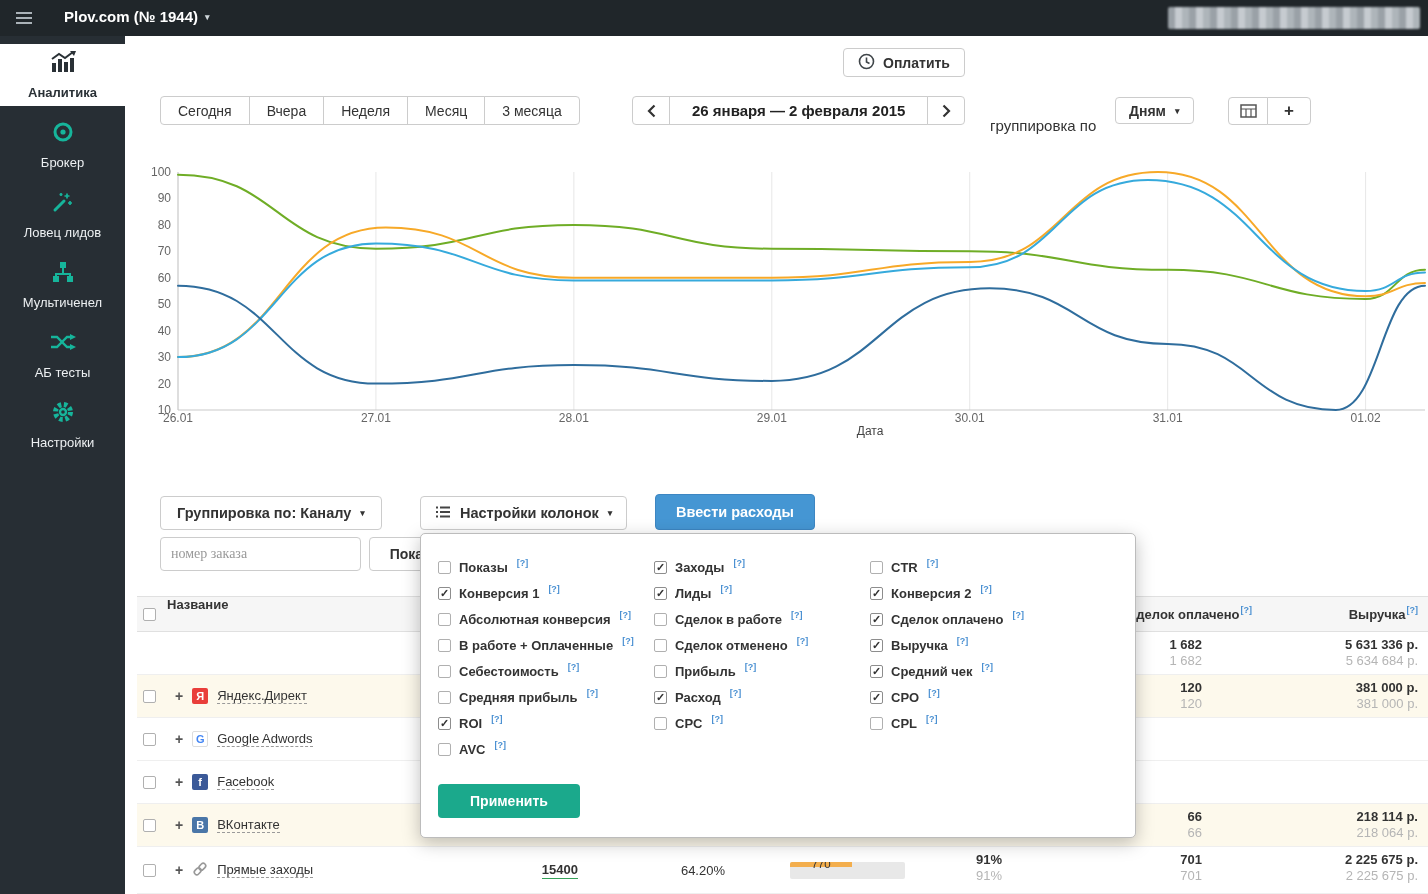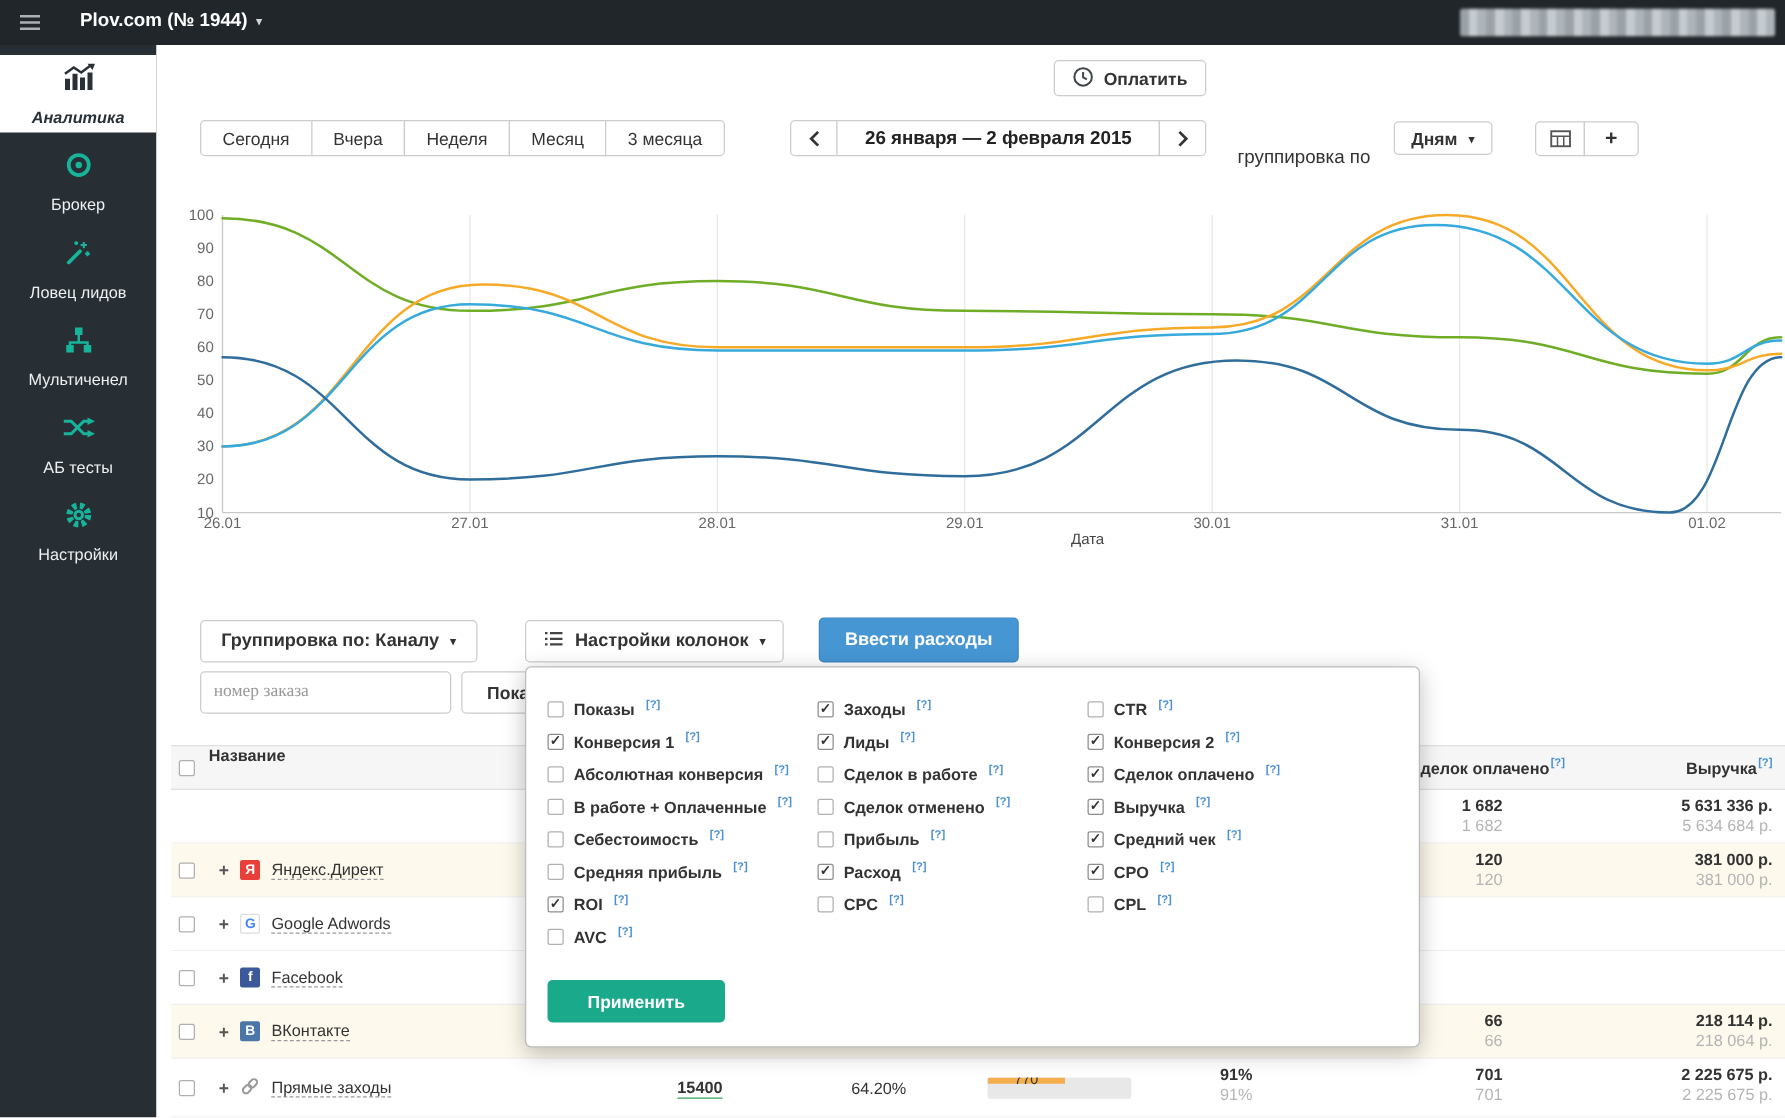--- a/index.html
+++ b/index.html
@@ -18,21 +18,21 @@
   .redacted { left:1168px; top:7px; width:252px; height:22px; border-radius:2px;
     background:repeating-linear-gradient(90deg,#9aa1a7 0 7px,#c6cbd0 7px 14px,#aeb5ba 14px 21px);
     filter:blur(1.2px); cursor:pointer; }
 
   
   .sidebar { left:0; top:36px; width:125px; height:858px; background:#272e34; z-index:55; }
   .sitem { position:absolute; left:0; width:125px; height:62px; display:flex; flex-direction:column;
     align-items:center; justify-content:center; gap:7px; cursor:pointer; }
   .sitem .slabel { font-size:13px; color:#edf0f2; }
   .sitem.active { background:#fff; }
-  .sitem.active .slabel { color:#2a3136; font-weight:700;font-style:italic; }
+  .sitem.active .slabel { color:#2a3136; font-weight:700; }
 
   
   .btn { position:absolute; display:inline-flex; align-items:center; justify-content:center;
     background:#fff; border:1px solid #ccc; border-radius:4px; color:#333; font-size:14px; cursor:pointer; }
 
   .pay-btn { left:843px; top:48px; height:29px; padding:0 14px; gap:8px; font-weight:600; }
 
   .presets { left:160px; top:96px; height:29px; display:flex; z-index:5; }
   .preset { height:29px; padding:0 17px; border:1px solid #ccc; background:#fff; margin-left:-1px;
     font-size:14px; color:#333; display:flex; align-items:center; cursor:pointer; }

